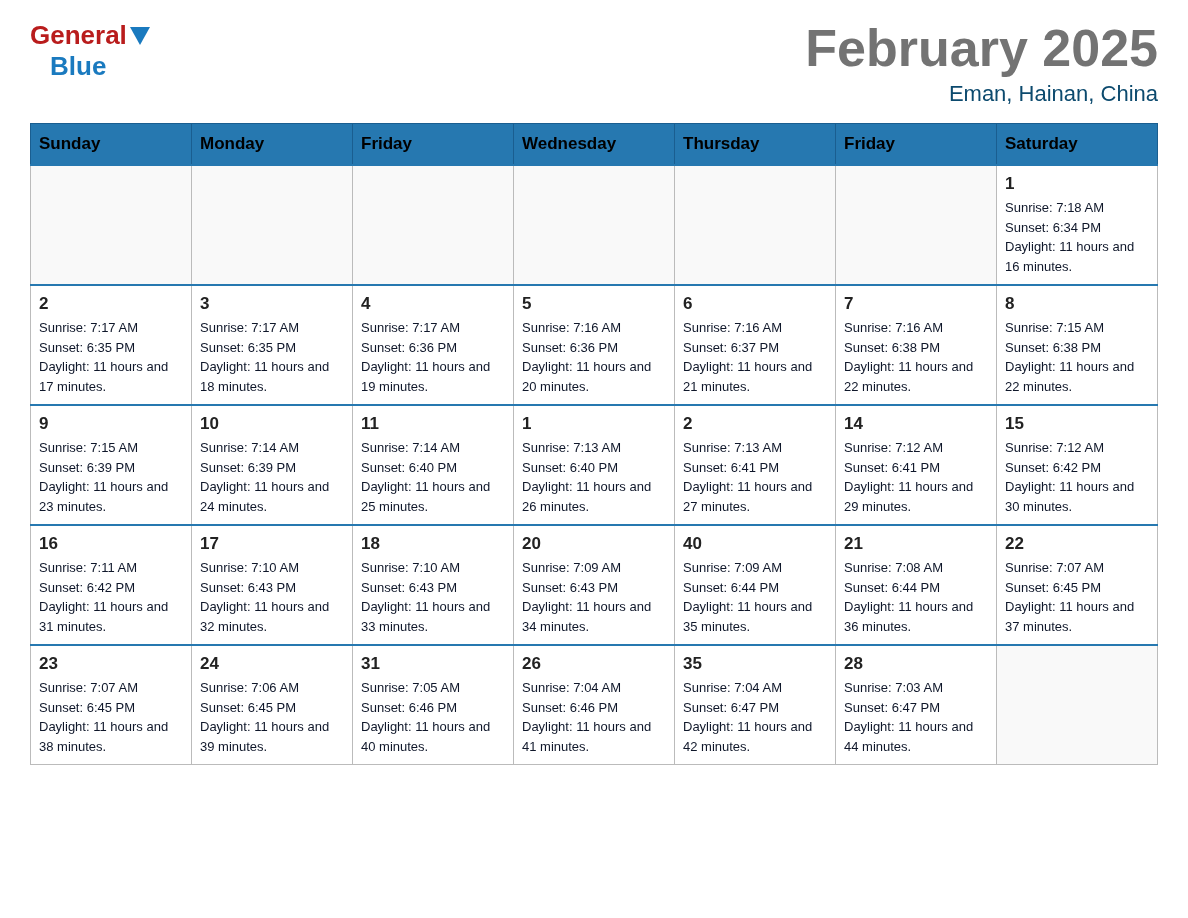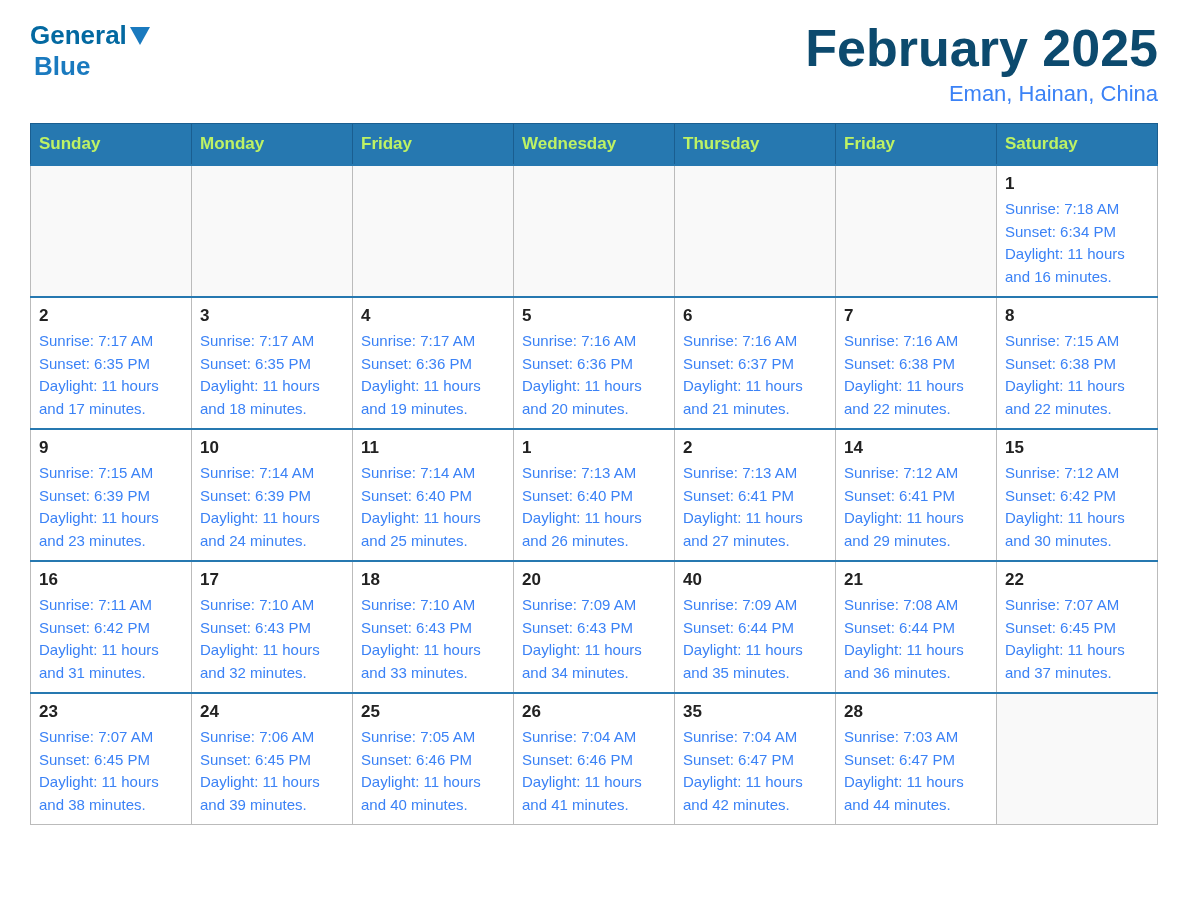--- a/index.html
+++ b/index.html
@@ -23,59 +23,59 @@
       flex-direction: column;
       align-items: flex-start;
     }
     .logo-text {
       display: flex;
       align-items: center;
       font-size: 26px;
       font-weight: bold;
       color: #333;
     }
-    .logo-general { color: #0369a1; }
+    .logo-general { color: #b91c1c; }
     .logo-triangle {
       width: 0; height: 0;
       border-left: 10px solid transparent;
       border-right: 10px solid transparent;
       border-top: 18px solid #1a7abf;
       margin: 0 3px;
       display: inline-block;
       vertical-align: middle;
     }
     .logo-blue {
       color: #1a7abf;
       font-size: 26px;
       font-weight: bold;
     }
     .title-area {
       text-align: right;
     }
     .month-title {
       font-size: 52px;
       font-weight: bold;
-      color: #0c4a6e;
+      color: #737373;
       line-height: 1.1;
     }
     .location-title {
       font-size: 22px;
-      color: #3b82f6;
+      color: #0c4a6e;
       margin-top: 4px;
     }
 
     
     .calendar {
       width: 100%;
       border-collapse: collapse;
       border: 1px solid #aaa;
     }
     .calendar th {
       background-color: #2678b0;
-      color: #bef264;
+      color: #000000;
       font-size: 17px;
       font-weight: bold;
       padding: 10px 8px;
       text-align: left;
       border: 1px solid #1a5e90;
     }
     .calendar td {
       vertical-align: top;
       padding: 8px;
       border: 1px solid #bbb;
@@ -88,41 +88,41 @@
       border-bottom: 2px solid #2678b0;
     }
     .day-number {
       font-size: 17px;
       font-weight: bold;
       color: #222;
       display: block;
       margin-bottom: 4px;
     }
     .day-info {
-      font-size: 15px;
-      color: #3b82f6;
+      font-size: 13px;
+      color: #0f172a;
       line-height: 1.5;
     }
     .empty-cell {
       background: #f9f9f9;
     }
     .calendar tbody tr:last-child {
       border-bottom: none;
     }
   </style>
 </head>
 <body>
 
 <div class="header">
   <div class="logo-area">
     <div class="logo-text">
       <span class="logo-general">General</span>
       <span class="logo-triangle"></span>
     </div>
-    <div style="margin-left: 4px;">
+    <div style="margin-left: 20px;">
       <span class="logo-blue">Blue</span>
     </div>
   </div>
   <div class="title-area">
     <div class="month-title">February 2025</div>
     <div class="location-title">Eman, Hainan, China</div>
   </div>
 </div>
 
 <table class="calendar">
@@ -243,21 +243,21 @@
       <tr>
         <td>
           <span class="day-number">23</span>
           <div class="day-info">Sunrise: 7:07 AM<br>Sunset: 6:45 PM<br>Daylight: 11 hours and 38 minutes.</div>
         </td>
         <td>
           <span class="day-number">24</span>
           <div class="day-info">Sunrise: 7:06 AM<br>Sunset: 6:45 PM<br>Daylight: 11 hours and 39 minutes.</div>
         </td>
         <td>
-          <span class="day-number">25</span>
+          <span class="day-number">31</span>
           <div class="day-info">Sunrise: 7:05 AM<br>Sunset: 6:46 PM<br>Daylight: 11 hours and 40 minutes.</div>
         </td>
         <td>
           <span class="day-number">26</span>
           <div class="day-info">Sunrise: 7:04 AM<br>Sunset: 6:46 PM<br>Daylight: 11 hours and 41 minutes.</div>
         </td>
         <td>
           <span class="day-number">35</span>
           <div class="day-info">Sunrise: 7:04 AM<br>Sunset: 6:47 PM<br>Daylight: 11 hours and 42 minutes.</div>
         </td>

